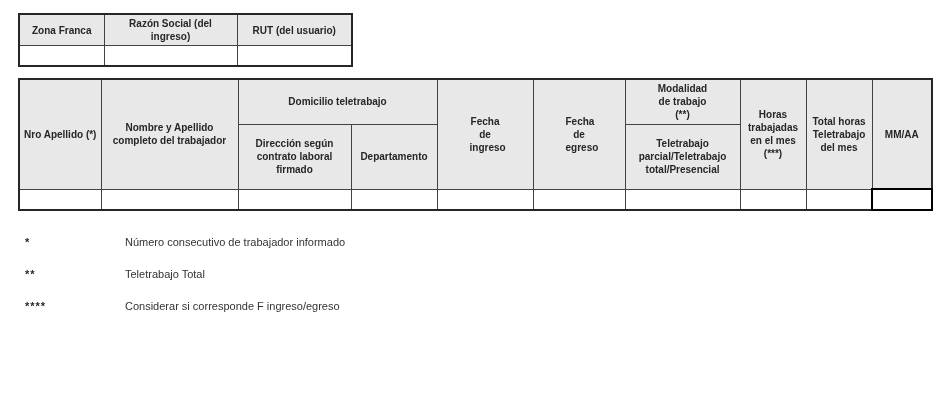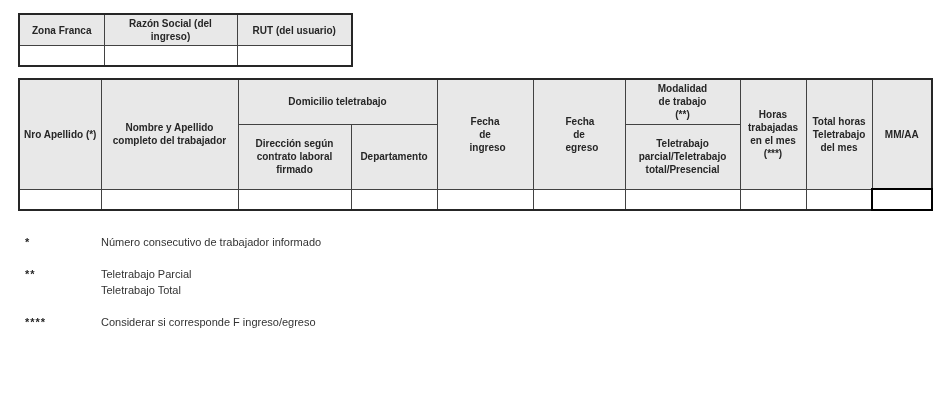--- a/index.html
+++ b/index.html
@@ -52,21 +52,21 @@
   #footnotes {
     position: absolute; left: 25px; top: 234px; width: 880px;
     font-size: 11px; color: #333333;
   }
   .fn-item { display: flex; margin-bottom: 16px; }
   .fn-marker {
     width: 76px; flex: 0 0 76px;
     font-weight: bold; font-size: 11px; line-height: 16px;
     letter-spacing: 1px; color: #262626;
   }
-  .fn-lines div { line-height: 16px; }
+  .fn-lines div { line-height: 16px; margin-left: 24px; }
 </style>
 </head>
 <body>
 
 <div class="sheet">
 
   <table id="top-table" class="grid">
     <colgroup>
         <col style="width:85px">
         <col style="width:133px">
@@ -136,21 +136,20 @@
     <div class="fn-item">
       <div class="fn-marker">*</div>
       <div class="fn-lines">
         <div>Número consecutivo de trabajador informado</div>
       </div>
     </div>
 
     <div class="fn-item">
       <div class="fn-marker">**</div>
       <div class="fn-lines">
-        <div>Teletrabajo Parcial</div>
         <div>Teletrabajo Total</div>
       </div>
     </div>
 
     <div class="fn-item">
       <div class="fn-marker">****</div>
       <div class="fn-lines">
         <div>Considerar si corresponde F ingreso/egreso</div>
       </div>
     </div>

